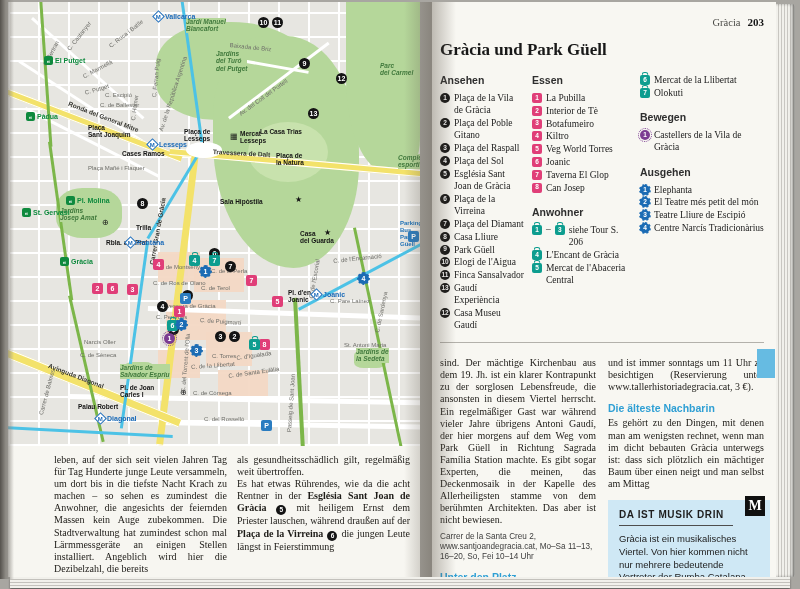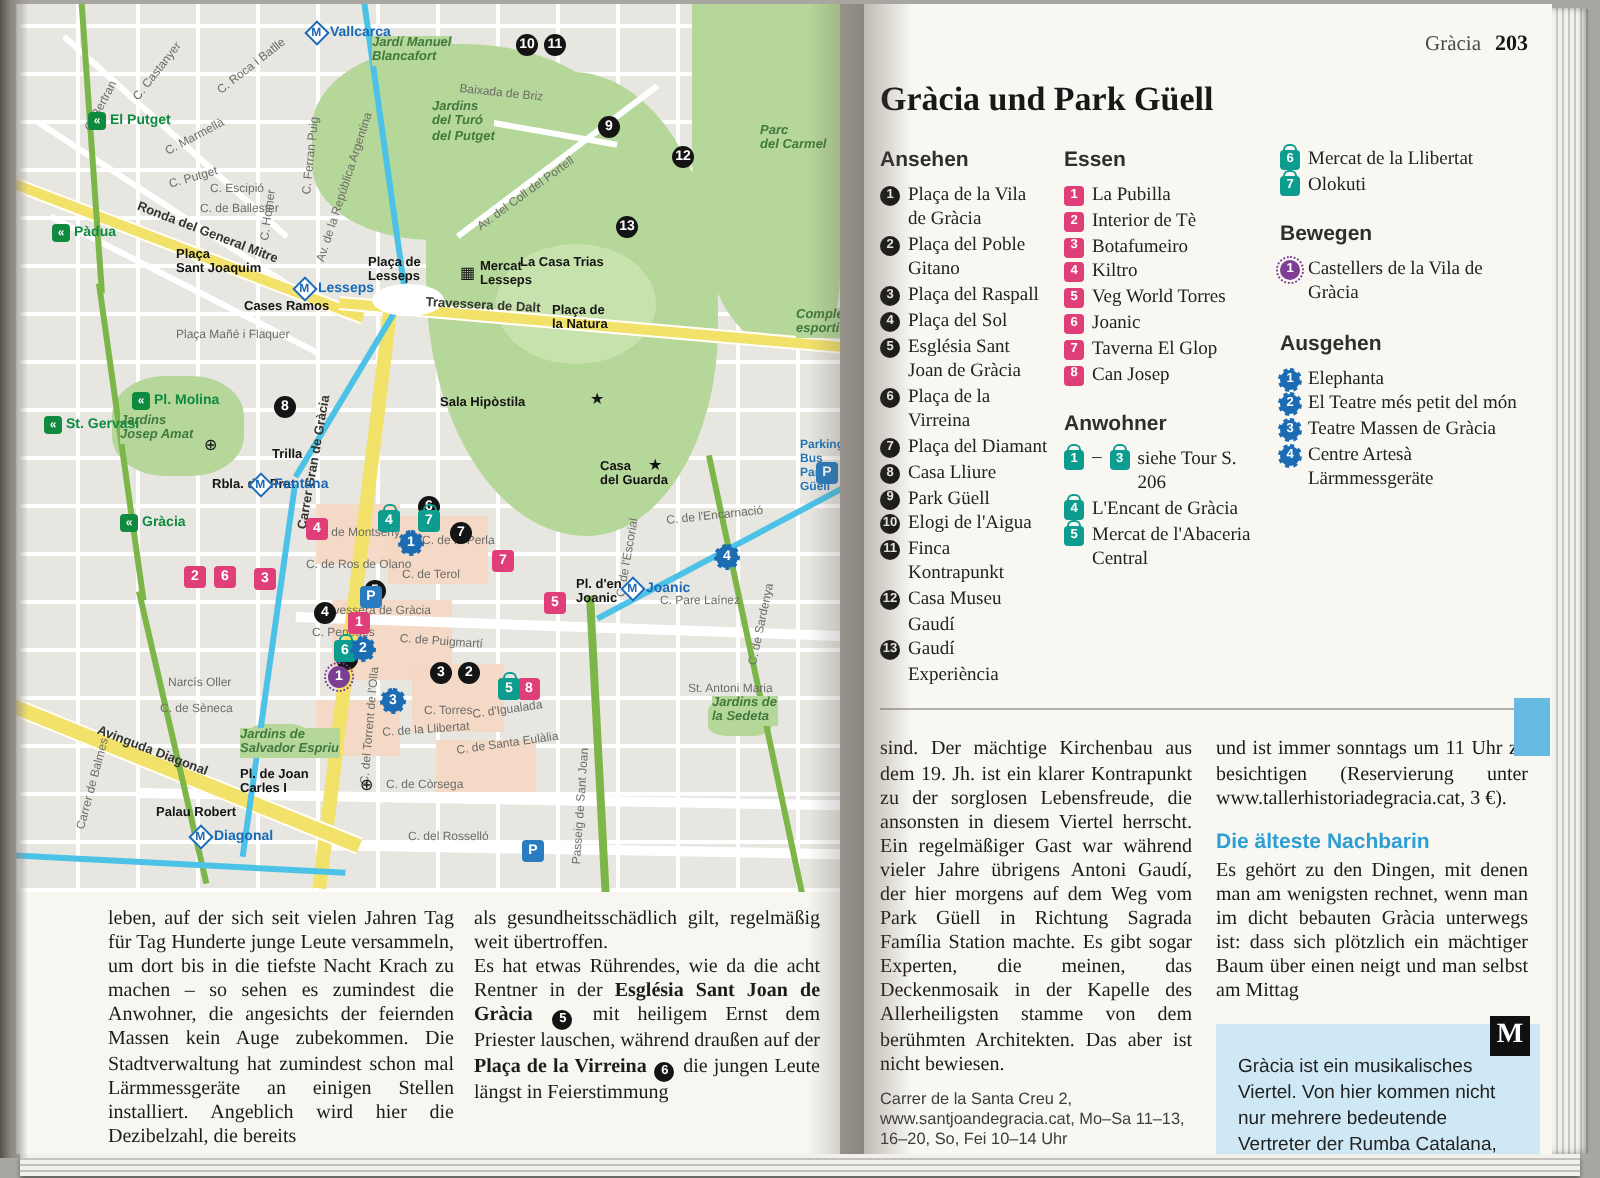--- a/index.html
+++ b/index.html
@@ -468,35 +468,35 @@
                 <span class="mk see">
                   <i>10</i>
                 </span>
                 <span class="lbl">Elogi de l'Aigua</span>
               </div>
 
               <div class="dir-item">
                 <span class="mk see">
                   <i>11</i>
                 </span>
-                <span class="lbl">Finca Kontrapunkt</span>
+                <span class="lbl">Finca Sansalvador</span>
+              </div>
+
+              <div class="dir-item">
+                <span class="mk see">
+                  <i>13</i>
+                </span>
+                <span class="lbl">Gaudí Experiència</span>
               </div>
 
               <div class="dir-item">
                 <span class="mk see">
                   <i>12</i>
                 </span>
                 <span class="lbl">Casa Museu Gaudí</span>
-              </div>
-
-              <div class="dir-item">
-                <span class="mk see">
-                  <i>13</i>
-                </span>
-                <span class="lbl">Gaudí Experiència</span>
               </div>
             </div>
         </div>
         <div class="dir-col2">
           <div class="dir-h">Essen</div>
           <div>
 
               <div class="dir-item">
                 <span class="mk eat">
                   <i>1</i>
@@ -625,48 +625,49 @@
                 <span class="mk go">
                   <i>2</i>
                 </span>
                 <span class="lbl">El Teatre més petit del món</span>
               </div>
 
               <div class="dir-item">
                 <span class="mk go">
                   <i>3</i>
                 </span>
-                <span class="lbl">Teatre Massen de Gràcia</span>
+                <span class="lbl">Teatre Lliure de Escipió</span>
               </div>
 
               <div class="dir-item">
                 <span class="mk go">
                   <i>4</i>
                 </span>
-                <span class="lbl">Centre Artesà Lärmmessgeräte</span>
+                <span class="lbl">Centre Narcís Tradicionàrius</span>
               </div>
             </div>
         </div>
       </div>
 
       <hr class="dir-rule">
 
       <div class="ptext">
         <div class="col">
           <p class="body-p">sind. Der mächtige Kirchenbau aus dem 19. Jh. ist ein klarer Kontrapunkt zu der sorglosen Lebensfreude, die ansonsten in diesem Viertel herrscht. Ein regelmäßiger Gast war während vieler Jahre übrigens Antoni Gaudí, der hier morgens auf dem Weg vom Park Güell in Richtung Sagrada Família Station machte. Es gibt sogar Experten, die meinen, das Deckenmosaik in der Kapelle des Allerheiligsten stamme von dem berühmten Architekten. Das aber ist nicht bewiesen.</p>
           <p class="info-line">Carrer de la Santa Creu 2, www.santjoandegracia.cat, Mo–Sa 11–13, 16–20, So, Fei 10–14 Uhr</p>
           <div class="blue-h">Unter den Platz</div>
 
         </div>
         <div class="col">
           <p class="body-p">und ist immer sonntags um 11 Uhr zu besichtigen (Reservierung unter www.tallerhistoriadegracia.cat, 3 €).</p>
           <div class="blue-h">Die älteste Nachbarin</div>
           <p class="body-p">Es gehört zu den Dingen, mit denen man am wenigsten rechnet, wenn man im dicht bebauten Gràcia unterwegs ist: dass sich plötzlich ein mächtiger Baum über einen neigt und man selbst am Mittag</p>
           <div class="infobox">
             <div class="infobox-logo">M</div>
+            <div class="infobox-title">DA IST MUSIK DRIN</div>
             <div class="infobox-text">Gràcia ist ein musikalisches Viertel. Von hier kommen nicht nur mehrere bedeutende Vertreter der Rumba Catalana, hier steht auch das Geburtshaus der Sopranistin Montserrat Caballé, und zwar im Carrer d'Igualada 20. Eine Plakette an der Fassade erinnert an diesen Umstand.</div>
           </div>
         </div>
       </div>
     </div>
   </div>
 
   <div class="thumb-tab"></div>
   <div class="gutter"></div>
   <div class="left-edge"></div>

